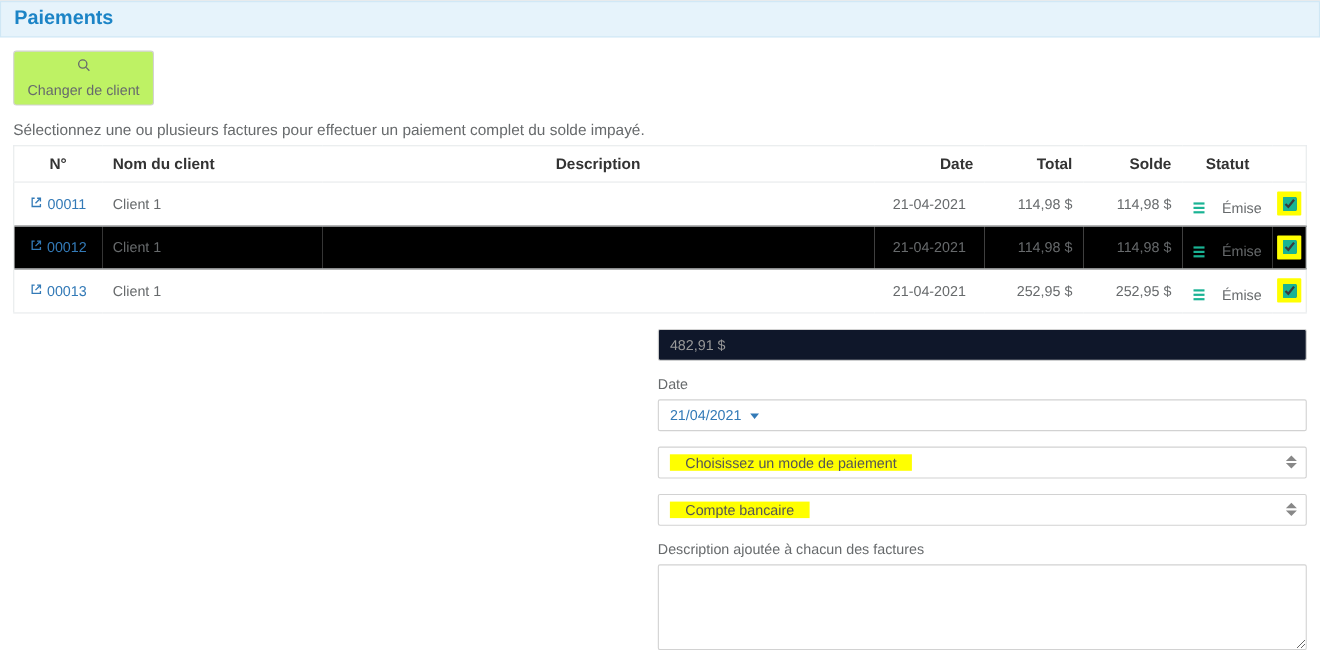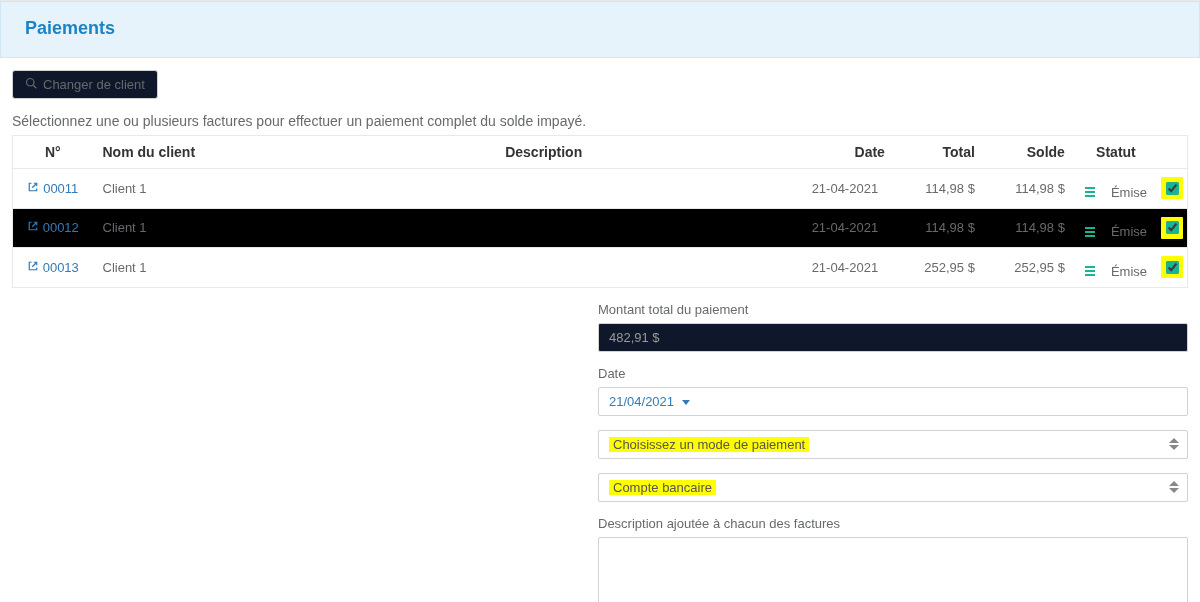--- a/index.html
+++ b/index.html
@@ -1,21 +1,21 @@
 <!DOCTYPE html>
 <html><head>
 <meta charset="utf-8">
 <style>
   * { box-sizing: border-box; }
   html, body { margin: 0; padding: 0; font-family: "Segoe UI", "Helvetica Neue", Arial, sans-serif; font-size: 14px; color: #676a6c; background: #fff; }
   .page { width: 1200px; height: 602px; position: relative; border-top: 1px solid #e7eaec; }
   .header-bar { background: #e6f3fb; border: 1px solid #cfe7f5; padding: 4px 12px 6px 12px; }
-  .header-bar h2 { margin: 12px; font-size: 18px; font-weight: 600; color: #1c84c6; }
+  .header-bar h2 { margin: 0; font-size: 18px; font-weight: 600; color: #1c84c6; }
   .body { padding: 12px; }
-  .btn { display: inline-flex; align-items: center; gap: 6px; padding: 6px 12px; border: 1px solid #d2d2d2; background: #0f172a; color: #676a6c; border-radius: 3px; font-size: 13px; cursor: pointer; }
+  .btn { display: inline-flex; align-items: center; gap: 6px; padding: 6px 12px; border: 1px solid #d2d2d2; background: #bef264; color: #676a6c; border-radius: 3px; font-size: 13px; cursor: pointer; flex-direction: column; }
   .instr { margin: 14px 0 6px 0; font-size: 14px; color: #676a6c; }
   table.invoices { width: 100%; border-collapse: collapse; border: 1px solid #e7eaec; }
   table.invoices th { border-bottom: 1px solid #e7eaec; padding: 8px 10px; font-size: 14px; font-weight: 700; color: #333; text-align: left; background: #fff; }
   table.invoices td { border-bottom: 1px solid #e7eaec; padding: 8px 10px; font-size: 13px; vertical-align: middle; }
   table.invoices th:nth-child(1), table.invoices td:nth-child(1) { width: 80px; text-align: center; }
   table.invoices th:nth-child(2), table.invoices td:nth-child(2) { width: 200px; }
   table.invoices th:nth-child(3), table.invoices td:nth-child(3) { }
   table.invoices td:nth-child(4) { width: 100px; text-align: center; }
   table.invoices th:nth-child(4) { width: 100px; text-align: right; }
   table.invoices th:nth-child(5), table.invoices td:nth-child(5) { width: 90px; text-align: right; }
@@ -34,21 +34,21 @@
   .form-label { font-size: 13px; color: #676a6c; margin-bottom: 6px; display: block; }
   .input, .select, .textarea { width: 100%; font-size: 13px; padding: 6px 10px; border: 1px solid #d2d2d2; border-radius: 2px; color: #555; background: #fff; }
   .input[disabled] { background: #0f172a; color: #999; }
   .datepicker-value { color: #337ab7; cursor: pointer; }
   .caret { display: inline-block; width: 0; height: 0; border-left: 4px solid transparent; border-right: 4px solid transparent; border-top: 5px solid #337ab7; margin-left: 4px; vertical-align: middle; }
   .select-row { position: relative; }
   .select-text { display: inline-block; }
   .select-sort { position: absolute; right: 8px; top: 50%; transform: translateY(-50%); display: flex; flex-direction: column; gap: 2px; }
   .tri-up { width:0;height:0;border-left:5px solid transparent;border-right:5px solid transparent;border-bottom:5px solid #888; }
   .tri-down { width:0;height:0;border-left:5px solid transparent;border-right:5px solid transparent;border-top:5px solid #888; }
-  .hl { background: #ffff00; padding: 0 4px; }
+  .hl { background: #ffff00; padding: 0 14px; }
   .field-gap { margin-bottom: 14px; }
   .textarea { height: 78px; resize: both; }
   svg.ic { width: 12px; height: 12px; stroke: currentColor; stroke-width: 1.6; fill: none; }
 </style>
 </head>
 <body>
 
 <div class="page">
 
   <div class="header-bar">
@@ -157,21 +157,20 @@
             <td><span class="check-hl">
                 <input type="checkbox" class="row-check" checked="" style="">
               </span></td>
           </tr>
         </tbody>
     </table>
 
     <div class="form-area">
 
       <div class="field-gap">
-        <label class="form-label">Montant total du paiement</label>
         <input class="input" disabled="" value="482,91 $" style="">
       </div>
 
       <div class="field-gap">
         <label class="form-label">Date</label>
         <div class="input" style="cursor:pointer;">
           <span class="datepicker-value">21/04/2021</span>
           <span class="caret"></span>
         </div>
       </div>

